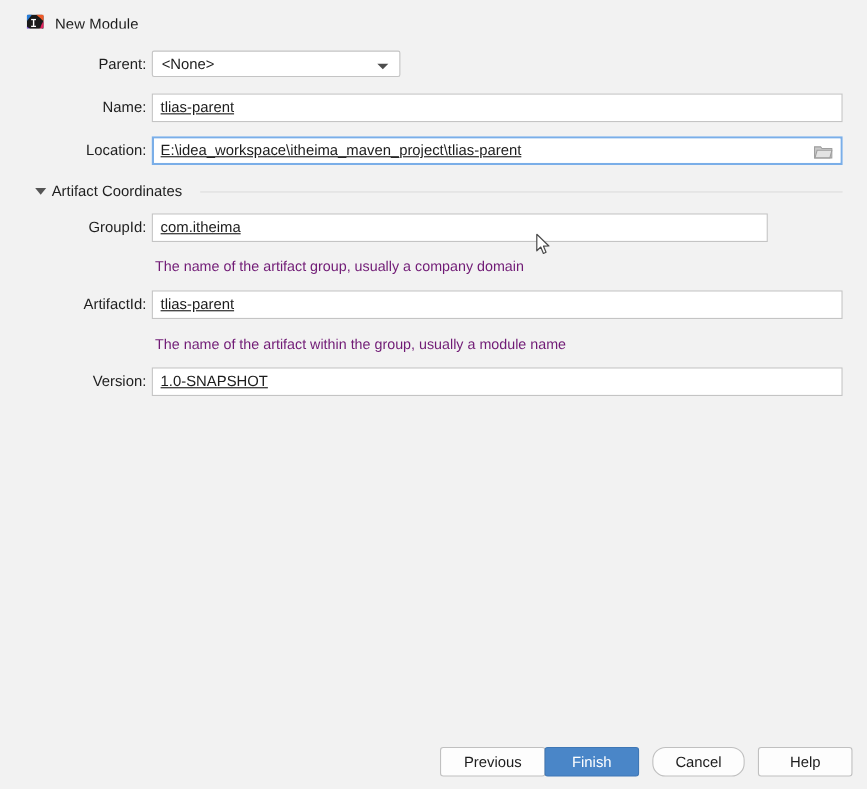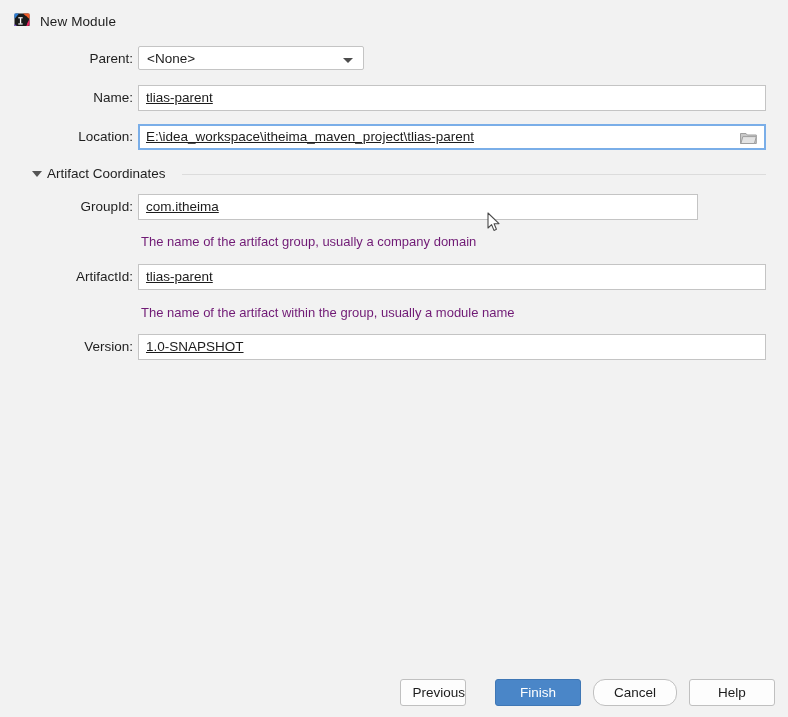--- a/index.html
+++ b/index.html
@@ -18,21 +18,21 @@
   }
 
   
   #titlebar {
     position: absolute;
     left: 0; top: 8px;
     width: 788px; height: 26px;
     background: #f2f2f2;
     display: flex;
     align-items: center;
-    padding-left: 14px;
+    padding-left: 24px;
     box-sizing: border-box;
   }
   #titlebar .app-icon {
     width: 16px; height: 16px;
     margin-right: 10px;
     flex: 0 0 auto;
     display: block;
   }
   #titlebar .title-text {
     font-size: 13.5px;
@@ -287,18 +287,18 @@
     <div class="label-slot">
       <span class="form-label">Version:</span>
     </div>
   </div>
   <div class="text-input" style="left:138px; top:308px; width:628px;">1.0-SNAPSHOT</div>
 
   <svg id="mouse-cursor" viewBox="0 0 14 20" xmlns="http://www.w3.org/2000/svg">
     <path d="M1 1 L1 16 L4.6 12.6 L7 18.4 L9.4 17.3 L7.1 11.8 L12 11.6 Z" fill="#ffffff" stroke="#4a4a4a" stroke-width="1.1" stroke-linejoin="round"></path>
   </svg>
 
-  <div class="dlg-button" style="left:400px; top:653px; width:66px;text-align:right;">Previous</div>
+  <div class="dlg-button" style="left:400px; top:653px; width:96px;">Previous</div>
   <div class="dlg-button primary" style="left:495px; top:653px; width:86px;">Finish</div>
   <div class="dlg-button" style="left:593px; top:653px; width:84px;border-radius:12px;">Cancel</div>
   <div class="dlg-button" style="left:689px; top:653px; width:86px;">Help</div>
 
 </div>
 
 </body></html>

